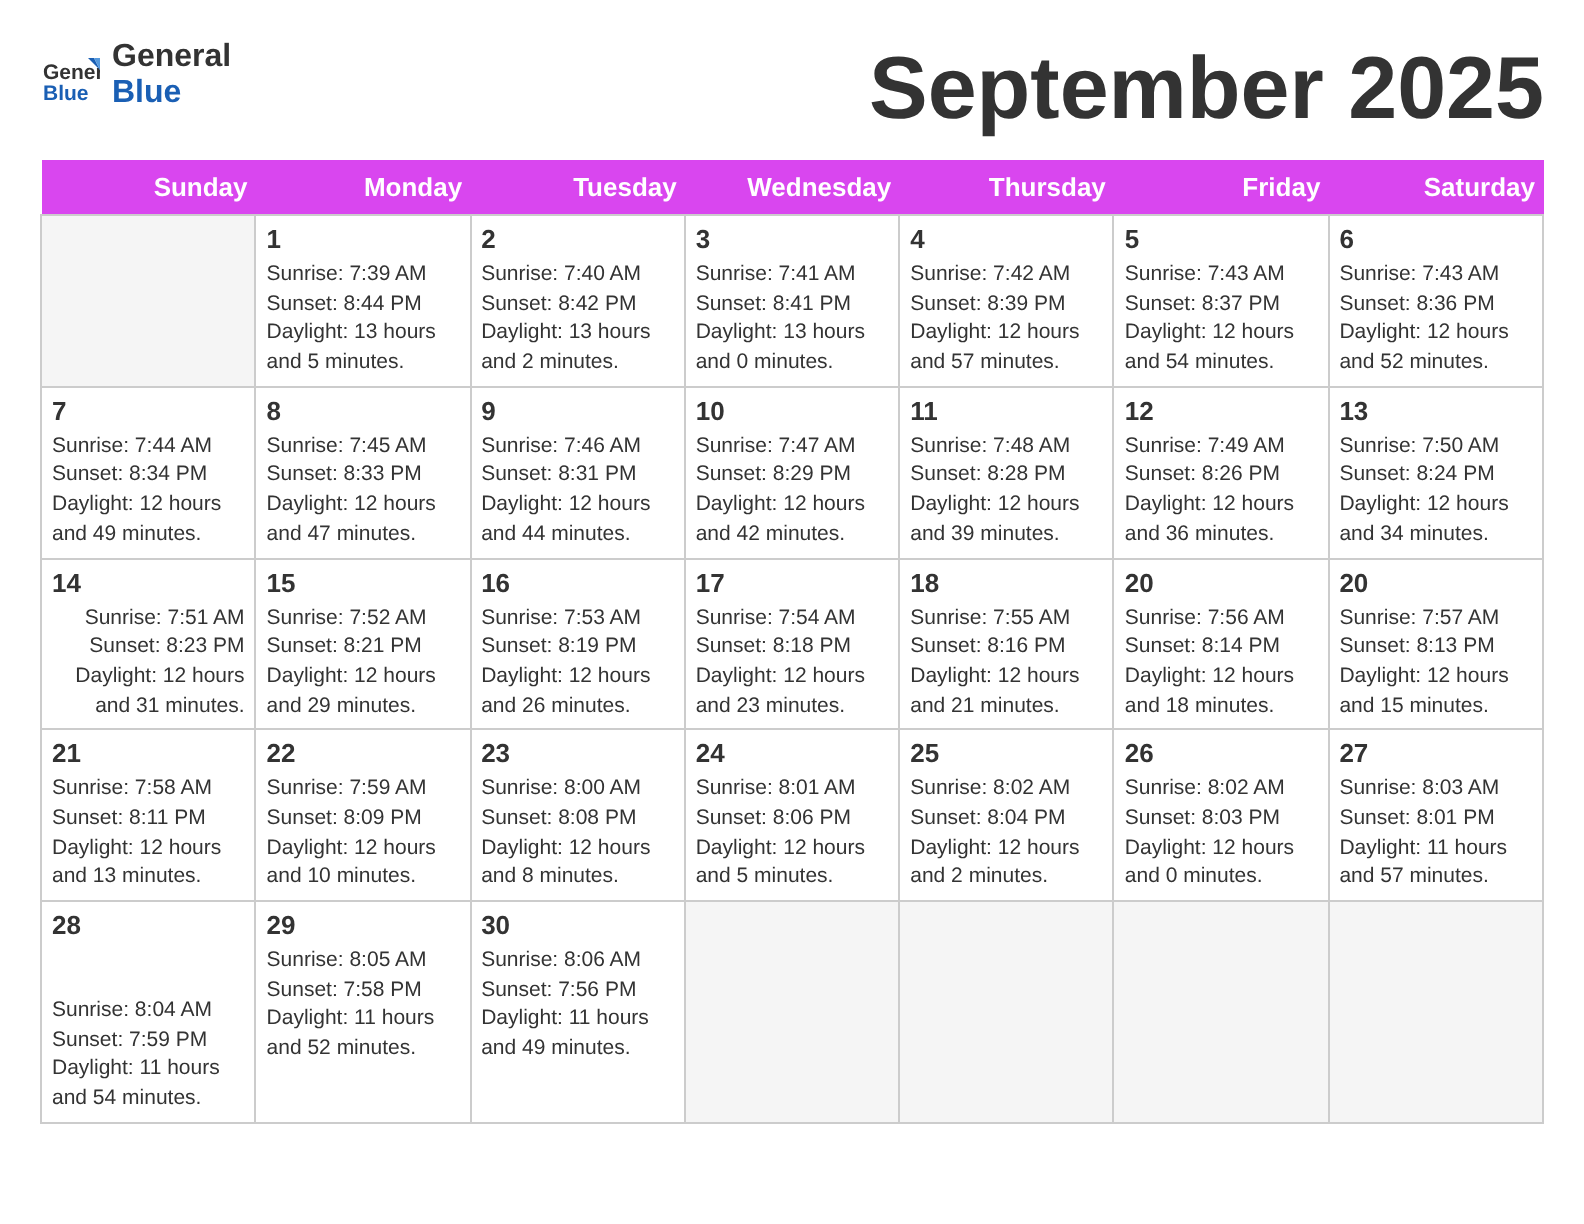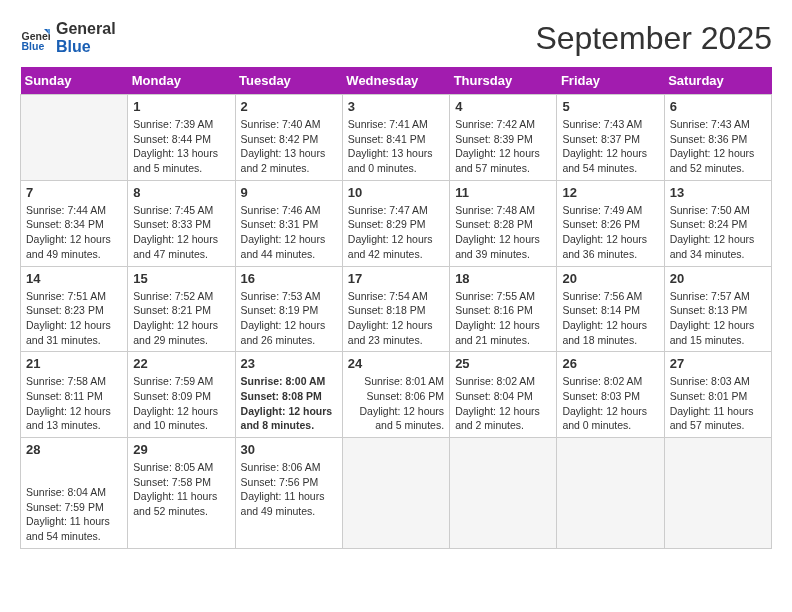--- a/index.html
+++ b/index.html
@@ -22,37 +22,37 @@
     }
     .logo-icon {
       width: 30px;
       height: 30px;
       margin-right: 2px;
     }
     .title-block {
       text-align: right;
     }
     .month-title {
-      font-size: 32px;
-      font-weight: normal;
+      font-size: 44px;
+      font-weight: bold;
       color: #333;
     }
     .location {
       font-size: 14px;
       color: #555;
     }
     table {
       width: 100%;
       border-collapse: collapse;
       font-size: 11px;
     }
     .day-header {
-      background-color: #a21caf;
+      background-color: #d946ef;
       color: #fff;
-      text-align: left;
+      text-align: right;
       padding: 6px 4px;
       font-size: 13px;
       font-weight: bold;
     }
     td {
       border: 1px solid #ccc;
       vertical-align: top;
       padding: 4px 5px;
       height: 80px;
       width: 107px;
@@ -201,21 +201,21 @@
           <div class="day-number">13</div>
           <div class="day-info" style="white-space: pre-line;">Sunrise: 7:50 AM
 Sunset: 8:24 PM
 Daylight: 12 hours
 and 34 minutes.</div>
         </td>
       </tr>
       <tr>
         <td>
           <div class="day-number">14</div>
-          <div class="day-info" style="white-space: pre-line;">Sunrise: 7:51 AM
+          <div class="day-info" style="white-space: pre-line; text-align: right;">Sunrise: 7:51 AM
 Sunset: 8:23 PM
 Daylight: 12 hours
 and 31 minutes.</div>
         </td>
         <td>
           <div class="day-number">15</div>
           <div class="day-info" style="white-space: pre-line;">Sunrise: 7:52 AM
 Sunset: 8:21 PM
 Daylight: 12 hours
 and 29 minutes.</div>
@@ -266,28 +266,28 @@
         </td>
         <td>
           <div class="day-number">22</div>
           <div class="day-info" style="white-space: pre-line;">Sunrise: 7:59 AM
 Sunset: 8:09 PM
 Daylight: 12 hours
 and 10 minutes.</div>
         </td>
         <td>
           <div class="day-number">23</div>
-          <div class="day-info" style="white-space: pre-line; font-weight: bold;">Sunrise: 8:00 AM
+          <div class="day-info" style="white-space: pre-line;">Sunrise: 8:00 AM
 Sunset: 8:08 PM
 Daylight: 12 hours
 and 8 minutes.</div>
         </td>
         <td>
           <div class="day-number">24</div>
-          <div class="day-info" style="white-space: pre-line; text-align: right;">Sunrise: 8:01 AM
+          <div class="day-info" style="white-space: pre-line;">Sunrise: 8:01 AM
 Sunset: 8:06 PM
 Daylight: 12 hours
 and 5 minutes.</div>
         </td>
         <td>
           <div class="day-number">25</div>
           <div class="day-info" style="white-space: pre-line;">Sunrise: 8:02 AM
 Sunset: 8:04 PM
 Daylight: 12 hours
 and 2 minutes.</div>

